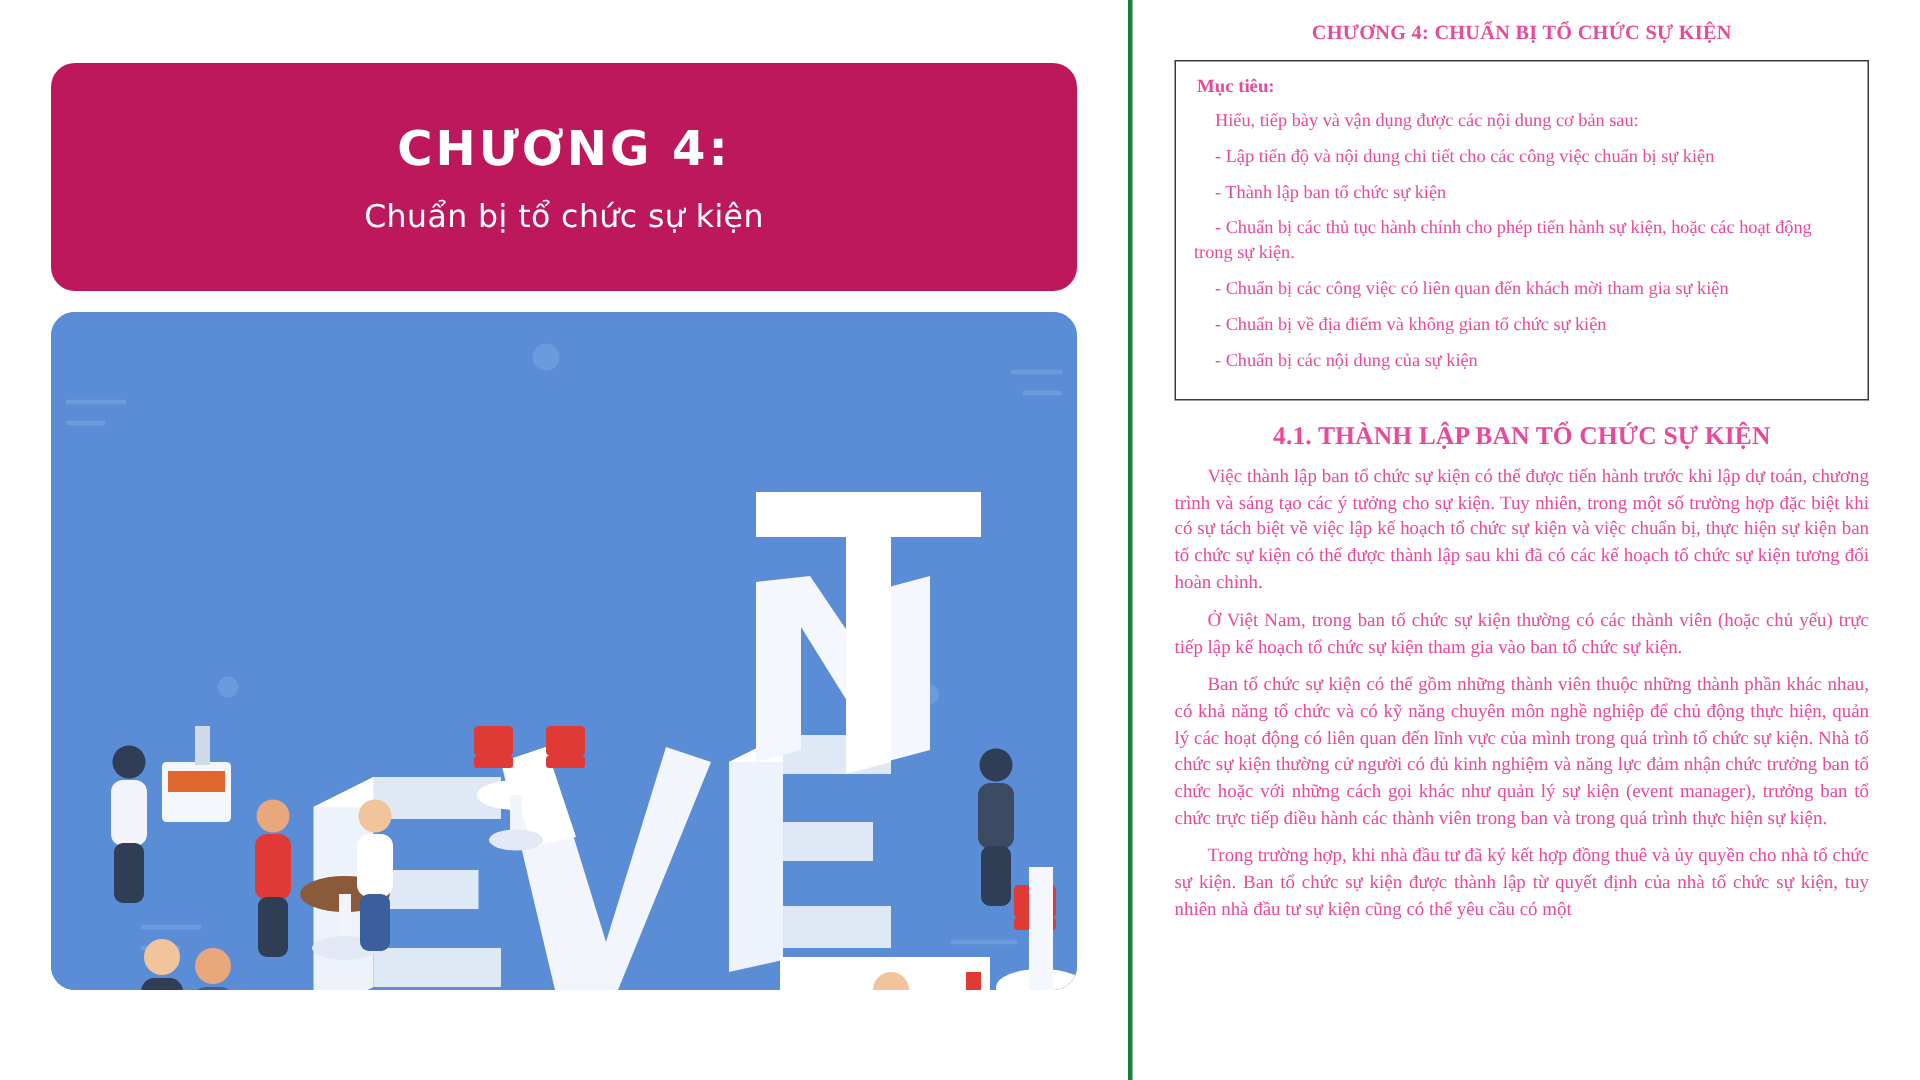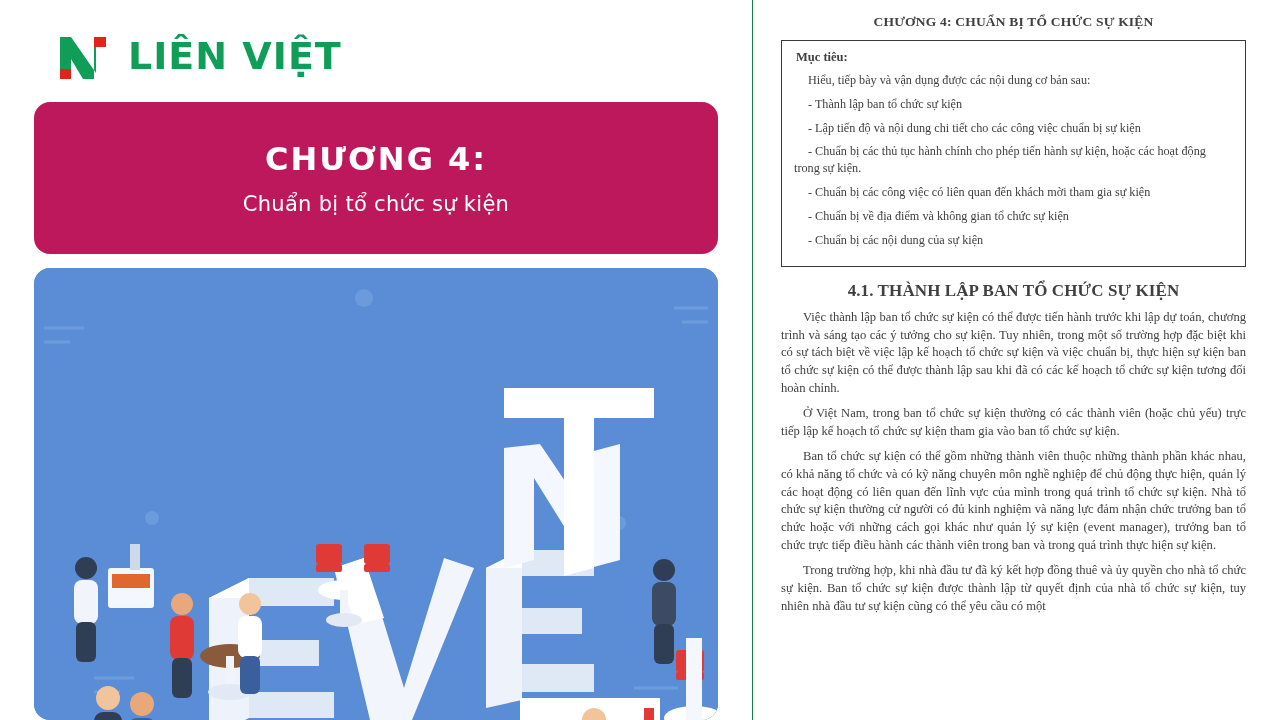--- a/index.html
+++ b/index.html
@@ -96,23 +96,23 @@
   .illustration svg { display: block; width: 100%; height: 100%; }
 
   
   .doc {
     position: relative;
     width: 528px;
     height: 720px;
     background: #ffffff;
     box-sizing: border-box;
     padding: 10px 34px 0 28px;
-    border-left: 1px solid #15803d;
+    border-left: 3px solid #15803d;
     font-family: "Liberation Serif", serif;
-    color: #404040;
+    color: #ec4899;
   }
 
   .doc-chapter-title {
     text-align: center;
     font-weight: bold;
     font-size: 13.5px;
     letter-spacing: 0.2px;
     margin: 4px 0 10px 0;
     font-family: "Liberation Serif", serif;
   }
@@ -159,32 +159,20 @@
     text-indent: 22px;
   }
 </style>
 </head>
 <body>
 
 <div id="root">
 
   <section class="slide">
 
-    <div class="brand-row">
-      <span class="logo-mark">
-        <svg viewBox="0 0 58 50" width="58" height="50" aria-hidden="true">
-          <path d="M4 48 L4 8 L14 8 L14 30 L14 48 Z" fill="#0f9d58"></path>
-          <path d="M14 8 L24 8 L40 34 L40 8 L50 8 L50 20 L40 20 L28 48 L18 48 Z" fill="#0f9d58" opacity="0"></path>
-          <path d="M4 48 L4 6 L15 6 L40 42 L40 6 L50 6 L50 16 L38 16 L38 48 L27 48 L15 28 L15 48 Z" fill="#0f9d58"></path>
-          <path d="M38 6 L50 6 L50 16 L38 16 Z" fill="#e2231a"></path>
-          <path d="M4 38 L15 38 L15 48 L4 48 Z" fill="#e2231a"></path>
-        </svg>
-      </span>
-      <span class="brand-name">LIÊN VIỆT</span>
-    </div>
 
     <div class="title-card">
       <div class="title-main">CHƯƠNG 4:</div>
       <div class="title-sub">Chuẩn bị tổ chức sự kiện</div>
     </div>
 
     <div class="illustration">
       <svg viewBox="0 0 684 452" preserveAspectRatio="xMidYMid slice" aria-hidden="true">
         <rect x="0" y="0" width="684" height="452" fill="#5b8dd6"></rect>
 
@@ -338,22 +326,22 @@
     </div>
   </section>
 
   <section class="doc">
 
     <h1 class="doc-chapter-title">CHƯƠNG 4: CHUẨN BỊ TỔ CHỨC SỰ KIỆN</h1>
 
     <div class="objective-box">
       <div class="objective-heading">Mục tiêu:</div>
       <p class="objective-lead">Hiểu, tiếp bày và vận dụng được các nội dung cơ bản sau:</p>
+      <p class="objective-item">- Lập tiến độ và nội dung chi tiết cho các công việc chuẩn bị sự kiện</p>
       <p class="objective-item">- Thành lập ban tổ chức sự kiện</p>
-      <p class="objective-item">- Lập tiến độ và nội dung chi tiết cho các công việc chuẩn bị sự kiện</p>
       <p class="objective-item">- Chuẩn bị các thủ tục hành chính cho phép tiến hành sự kiện, hoặc các hoạt động trong sự kiện.</p>
       <p class="objective-item">- Chuẩn bị các công việc có liên quan đến khách mời tham gia sự kiện</p>
       <p class="objective-item">- Chuẩn bị về địa điểm và không gian tổ chức sự kiện</p>
       <p class="objective-item">- Chuẩn bị các nội dung của sự kiện</p>
     </div>
 
     <h2 class="section-heading">4.1. THÀNH LẬP BAN TỔ CHỨC SỰ KIỆN</h2>
 
     <p class="body-par">Việc thành lập ban tổ chức sự kiện có thể được tiến hành trước khi lập dự toán, chương trình và sáng tạo các ý tưởng cho sự kiện. Tuy nhiên, trong một số trường hợp đặc biệt khi có sự tách biệt về việc lập kế hoạch tổ chức sự kiện và việc chuẩn bị, thực hiện sự kiện ban tổ chức sự kiện có thể được thành lập sau khi đã có các kế hoạch tổ chức sự kiện tương đối hoàn chỉnh.</p>
     <p class="body-par">Ở Việt Nam, trong ban tổ chức sự kiện thường có các thành viên (hoặc chủ yếu) trực tiếp lập kế hoạch tổ chức sự kiện tham gia vào ban tổ chức sự kiện.</p>

